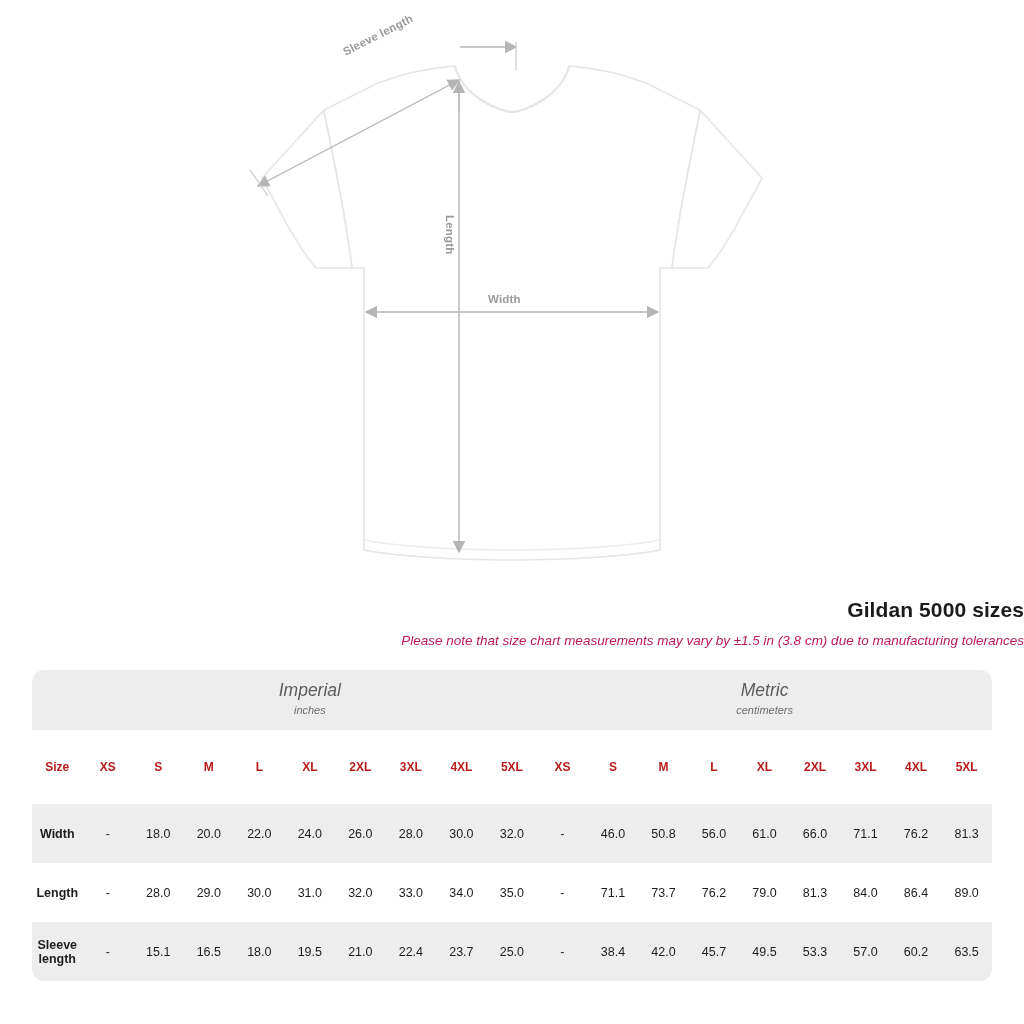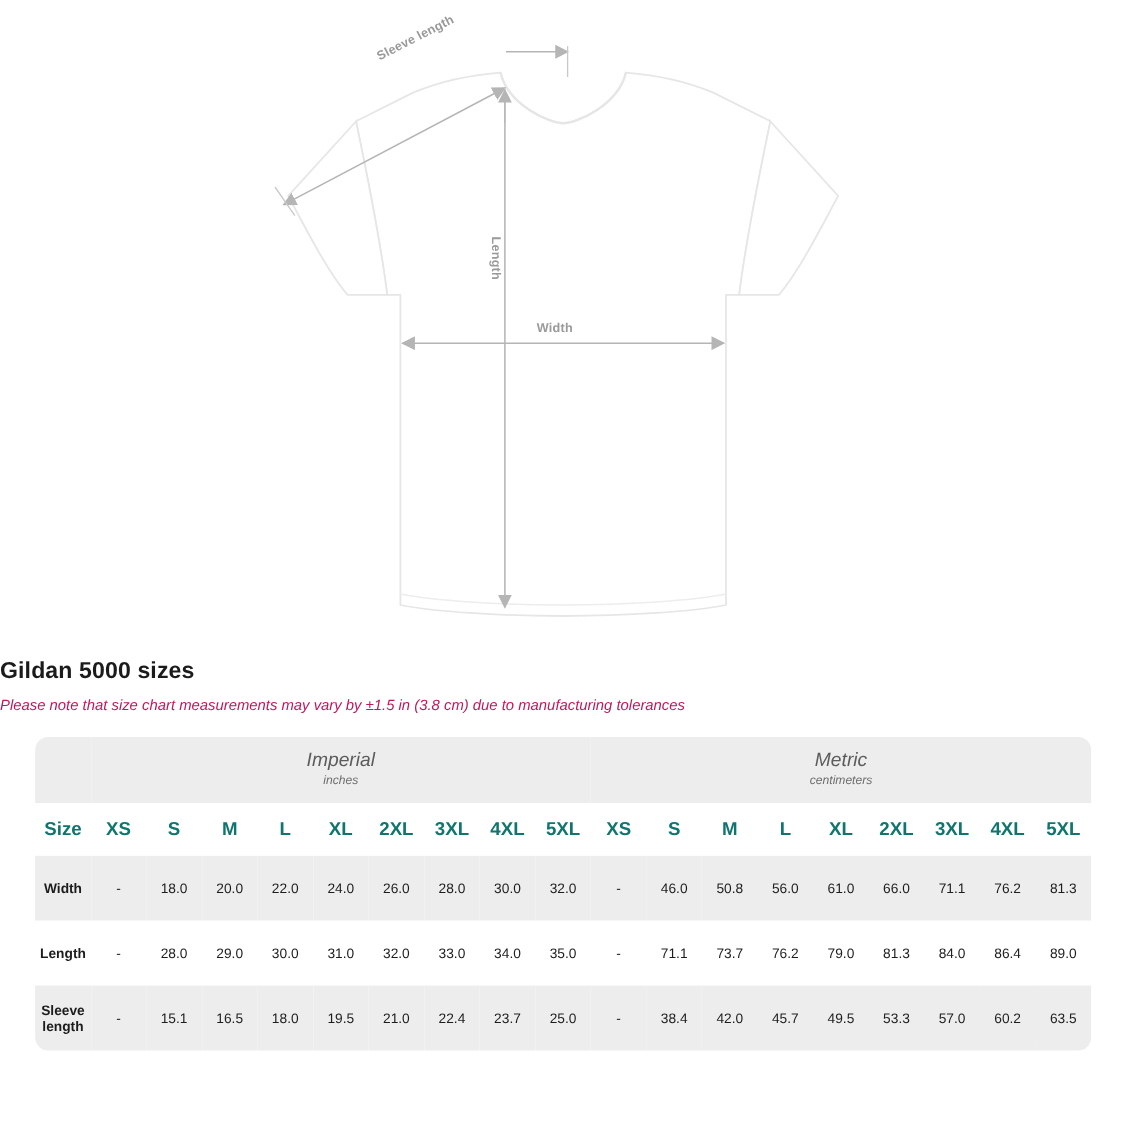--- a/index.html
+++ b/index.html
@@ -23,21 +23,21 @@
     height: 590px;
   }
   .shirt-svg {
     position: absolute;
     left: 0;
     top: 0;
   }
 
   
   .title-block {
-    text-align: left;
+    text-align: right;
     margin-top: 8px;
   }
   .chart-title {
     font-size: 21px;
     font-weight: bold;
     color: #1b1b1b;
     letter-spacing: 0.1px;
   }
   .chart-note {
     font-size: 13.5px;
@@ -83,23 +83,23 @@
     line-height: 1.6;
   }
   .corner-cell {
     background: #ededed;
   }
 
   
   tr.sizes-row td {
     background: #ffffff;
     font-weight: bold;
-    font-size: 17px;
-    color: #0f766e;
-    height: 48px;
+    font-size: 12px;
+    color: #b91c1c;
+    height: 74px;
   }
   tr.sizes-row td.row-label {
     font-weight: bold;
   }
 
   
   tr.data-row td {
     height: 59px;
   }
   tr.data-row.shaded td {

